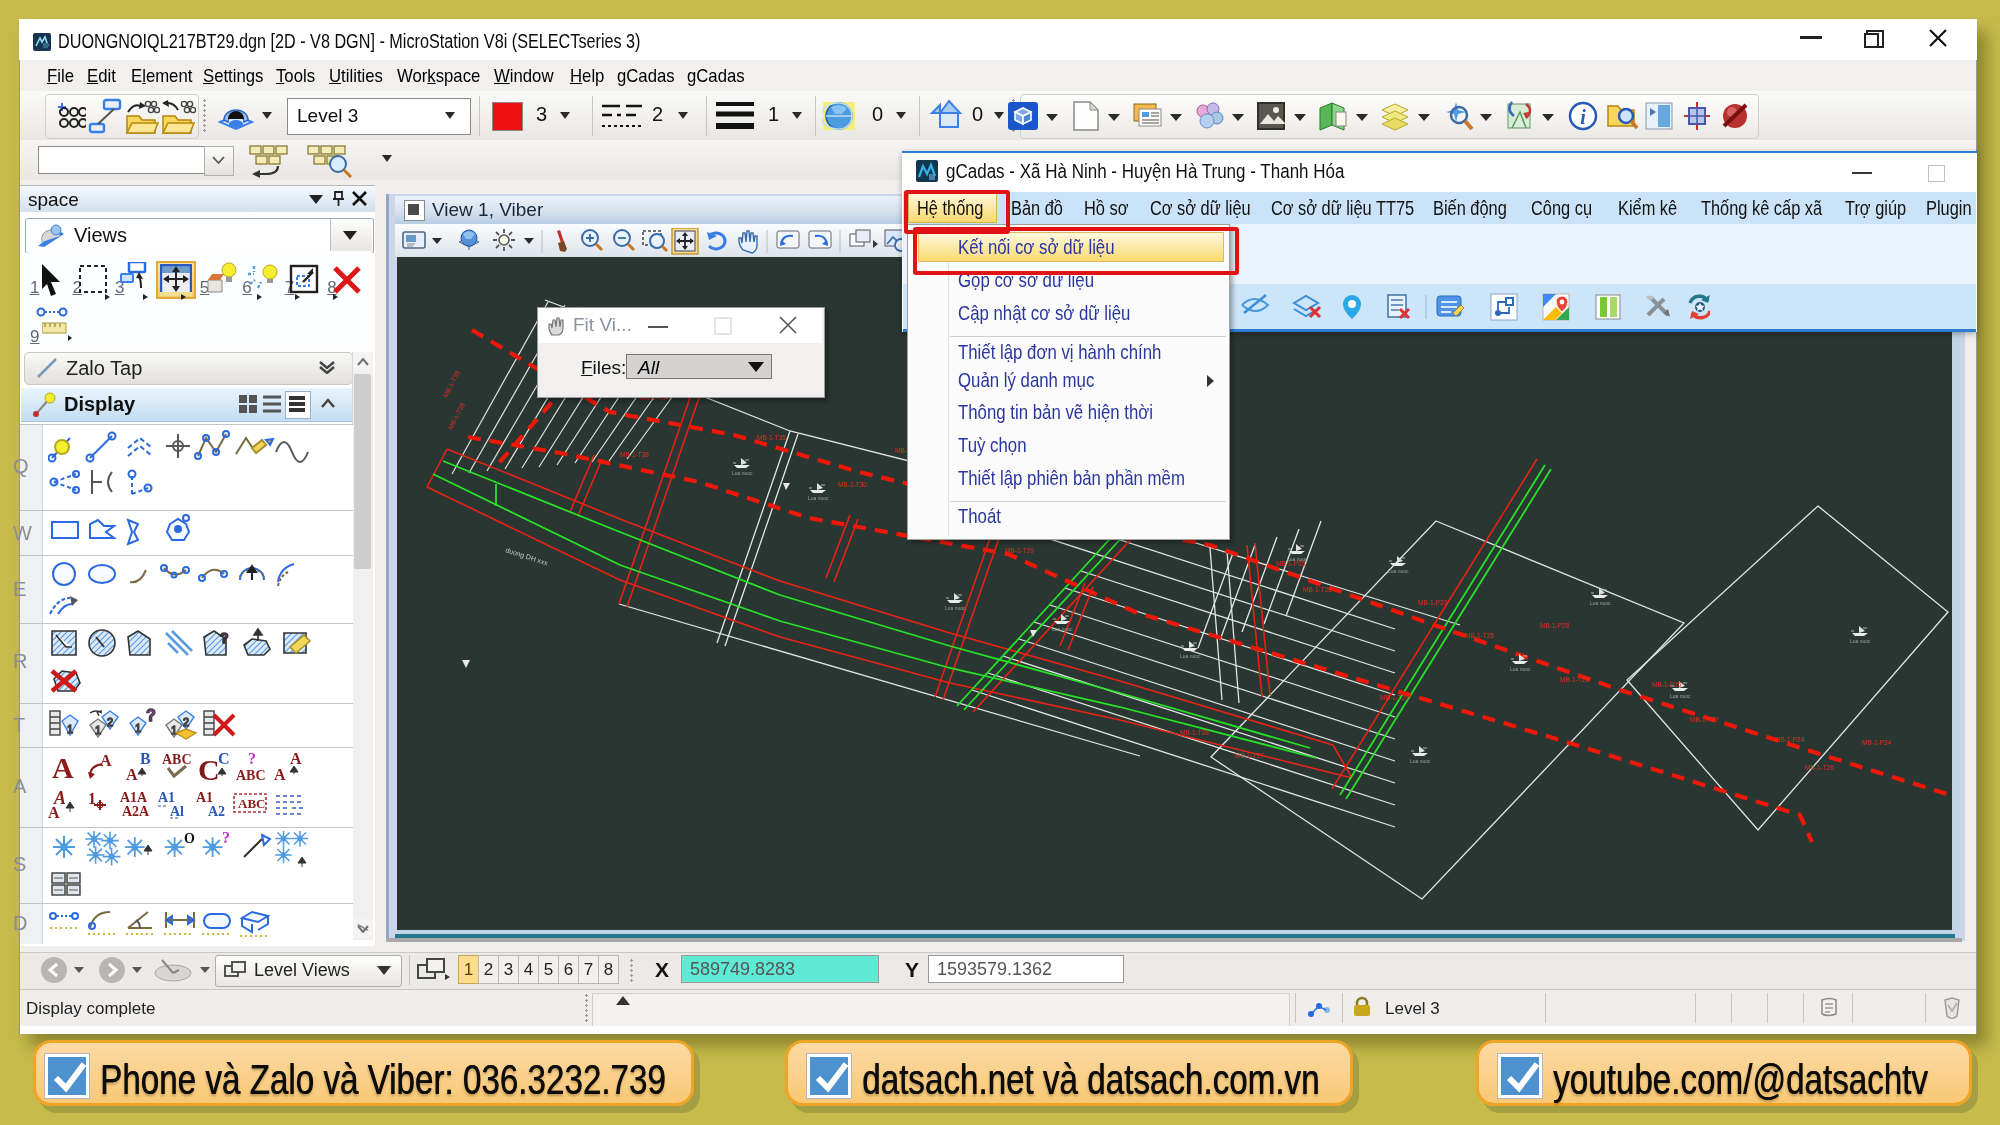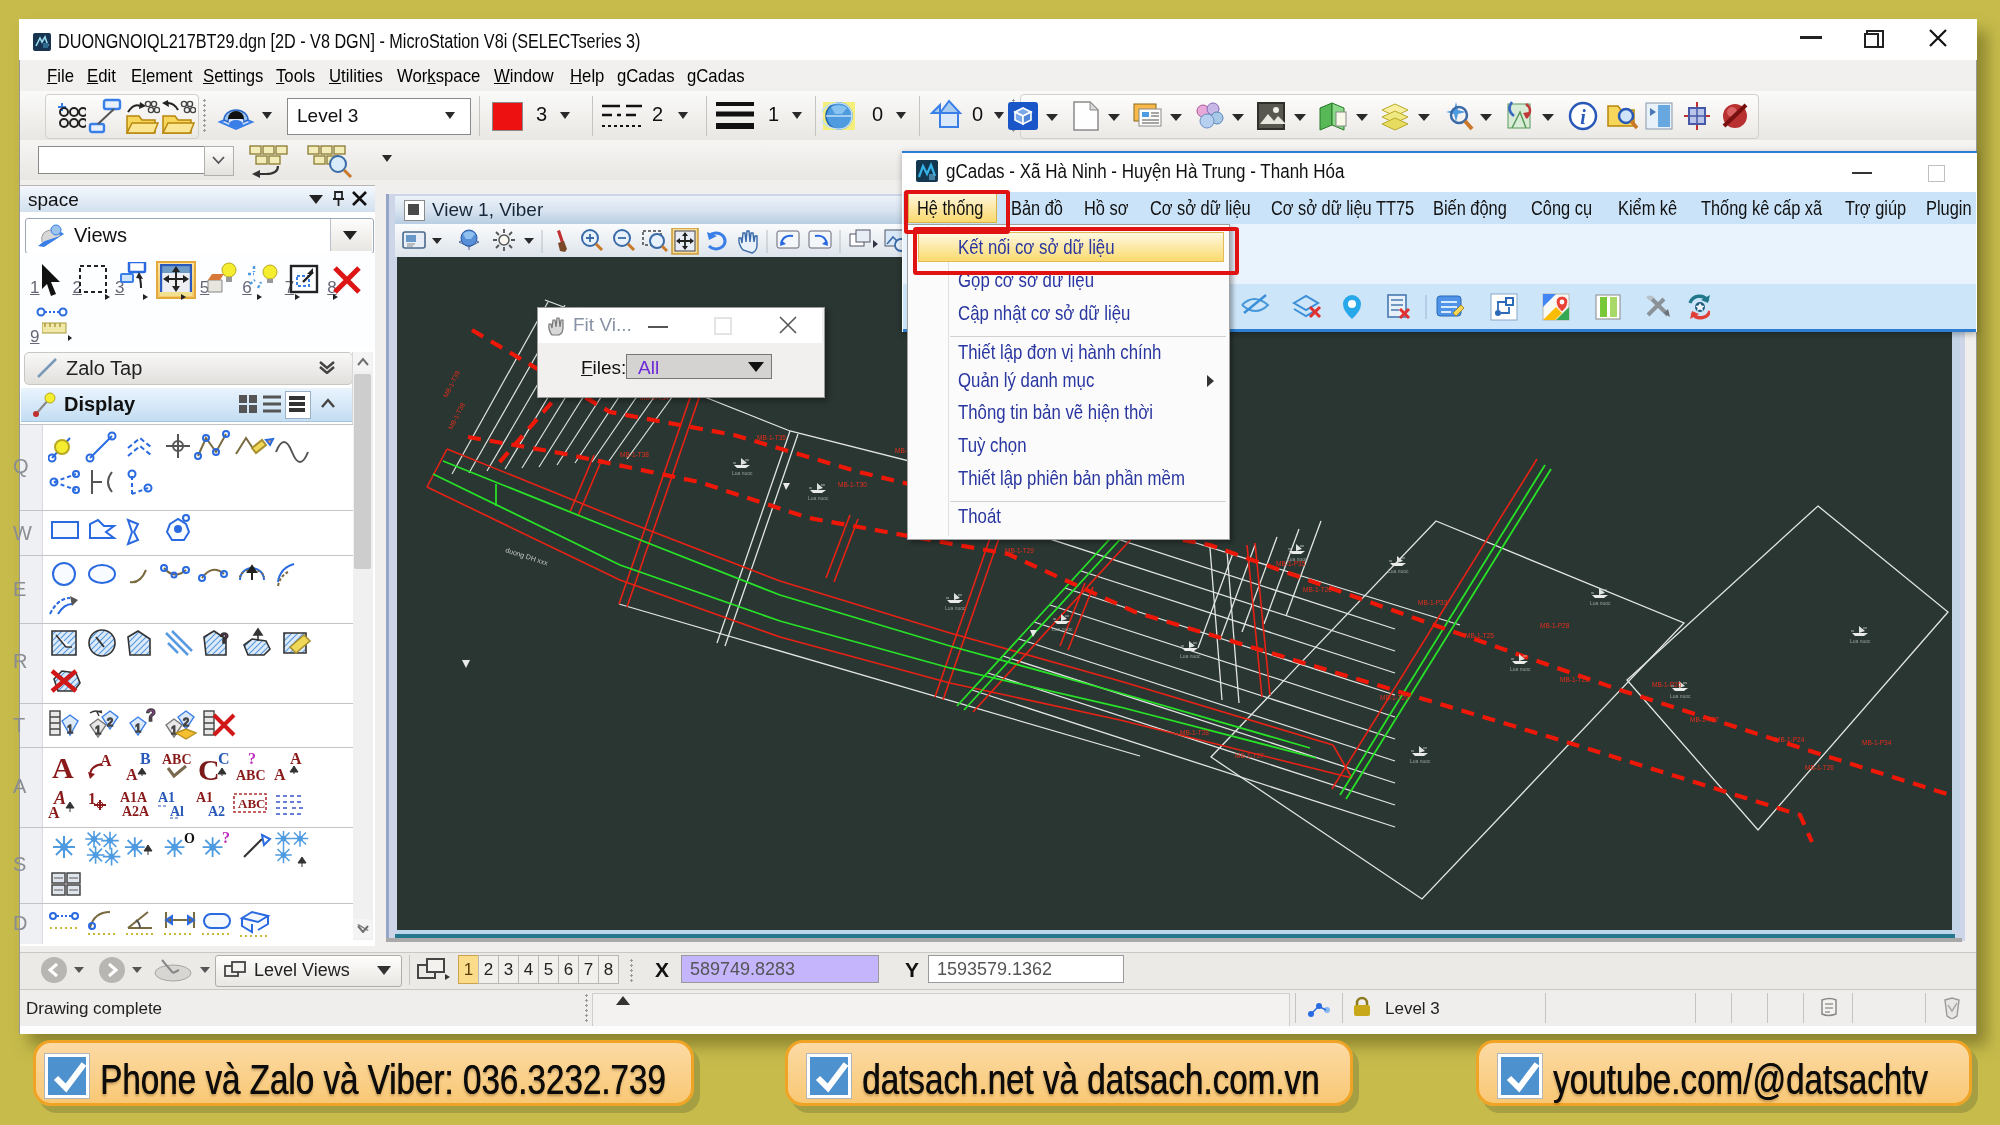--- a/index.html
+++ b/index.html
@@ -994,21 +994,21 @@
     <path d="M6 22 q-4 -5 -3 -11 l2 0 1 4 1 -8 2 0 1 7 1 -9 2 0 1 9 1 -7 2 0 0 8 q0 5 -4 7z" fill="#d8d8d8" stroke="#777" stroke-width="1.2"></path>
   </svg>
 <div class="abs" style="left:573px;top:314px;font-size:19px;color:#8893a5;">Fit Vi...</div>
 <div class="abs" style="left:648px;top:326px;width:20px;height:2px;background:#555;"></div>
 <div class="abs" style="left:714px;top:317px;width:14px;height:14px;border:2px solid #e4e4e4;"></div>
 <svg class="abs" style="left:779px;top:316px" width="18" height="18">
     <path d="M1 1 L17 17 M17 1 L1 17" stroke="#555" stroke-width="1.6"></path>
   </svg>
 <div class="abs" style="left:581px;top:357px;font-size:19px;color:#111;"><u>F</u>iles:</div>
 <div class="abs" style="left:626px;top:354px;width:144px;height:23px;background:#d5d3d2;border:1px solid #777;"></div>
-<div class="abs" style="left:638px;top:357px;font-size:19px;color:#6d28d9;">All</div>
+<div class="abs" style="left:638px;top:357px;font-size:19px;color:#000000;font-style:italic;">All</div>
 <svg class="abs" style="left:748px;top:362px" width="16" height="10">
     <path d="M0 0 h16 l-8 10z" fill="#111"></path>
   </svg>
 
 <div class="abs" id="status1" style="left:20px;top:952px;width:1956px;height:36px;background:#eceae7;border-top:1px solid #cac8c5;"></div>
 <svg class="abs" style="left:40px;top:956px" width="180" height="29">
  <circle cx="14" cy="14" r="13" fill="#b8b6b2" stroke="#9a98944"></circle>
  <path d="M17 8 l-7 6 7 6" stroke="#fff" stroke-width="3" fill="none"></path>
  <path d="M34 11 l5 6 5 -6z" fill="#555"></path>
  <circle cx="72" cy="14" r="13" fill="#b8b6b2"></circle>
@@ -1036,25 +1036,25 @@
 <div class="sbtn" style="left:458px;top:955px;background:#fbdc8a;border-color:#caa34c;color:#5a3e08;">1</div>
 <div class="sbtn" style="left:478px;top:955px;">2</div>
 <div class="sbtn" style="left:498px;top:955px;">3</div>
 <div class="sbtn" style="left:518px;top:955px;">4</div>
 <div class="sbtn" style="left:538px;top:955px;">5</div>
 <div class="sbtn" style="left:558px;top:955px;">6</div>
 <div class="sbtn" style="left:578px;top:955px;">7</div>
 <div class="sbtn" style="left:598px;top:955px;">8</div>
 <div class="abs" style="left:630px;top:958px;width:3px;height:26px;background-image:radial-gradient(circle,#9a9a9a 1px,transparent 1.2px);background-size:3px 5px;"></div>
 <div class="abs" style="left:655px;top:958px;font-size:21px;font-weight:bold;color:#111;">X</div>
-<div class="abs" style="left:681px;top:955px;width:196px;height:26px;background:#c4b5fd;border:1px solid #9a9a9a;font-size:18px;color:#555;line-height:26px;"><span style="margin-left:8px;">589749.8283</span></div>
+<div class="abs" style="left:681px;top:955px;width:196px;height:26px;background:#5eead4;border:1px solid #9a9a9a;font-size:18px;color:#555;line-height:26px;"><span style="margin-left:8px;">589749.8283</span></div>
 <div class="abs" style="left:905px;top:958px;font-size:21px;font-weight:bold;color:#111;">Y</div>
 <div class="abs" style="left:928px;top:955px;width:194px;height:26px;background:#fff;border:1px solid #9a9a9a;font-size:18px;color:#555;line-height:26px;"><span style="margin-left:8px;">1593579.1362</span></div>
 <div class="abs" id="status2" style="left:20px;top:989px;width:1956px;height:39px;background:#f0eeec;border-top:1px solid #cac8c5;"></div>
-<div class="abs" style="left:26px;top:999px;font-size:17px;color:#222;">Drawing complete</div>
+<div class="abs" style="left:26px;top:999px;font-size:17px;color:#222;">Display complete</div>
 <div class="abs" style="left:585px;top:993px;width:3px;height:30px;background-image:radial-gradient(circle,#9a9a9a 1px,transparent 1.2px);background-size:3px 5px;"></div>
 <div class="abs" style="left:592px;top:993px;width:696px;height:32px;background:#f4f2f0;border:1px solid #d0cecb;"></div>
 <svg class="abs" style="left:616px;top:996px" width="14" height="9">
     <path d="M7 0 L14 9 H0z" fill="#333"></path>
   </svg>
 <div class="vsep" style="left:1295px;top:993px;height:30px;"></div>
 <svg class="abs" style="left:1307px;top:998px" width="24" height="20">
     <circle cx="4" cy="16" r="3" fill="#2a6ae0"></circle>
     <circle cx="12" cy="8" r="3" fill="#2a6ae0"></circle>
     <circle cx="20" cy="12" r="3" fill="#88b8f0"></circle>

